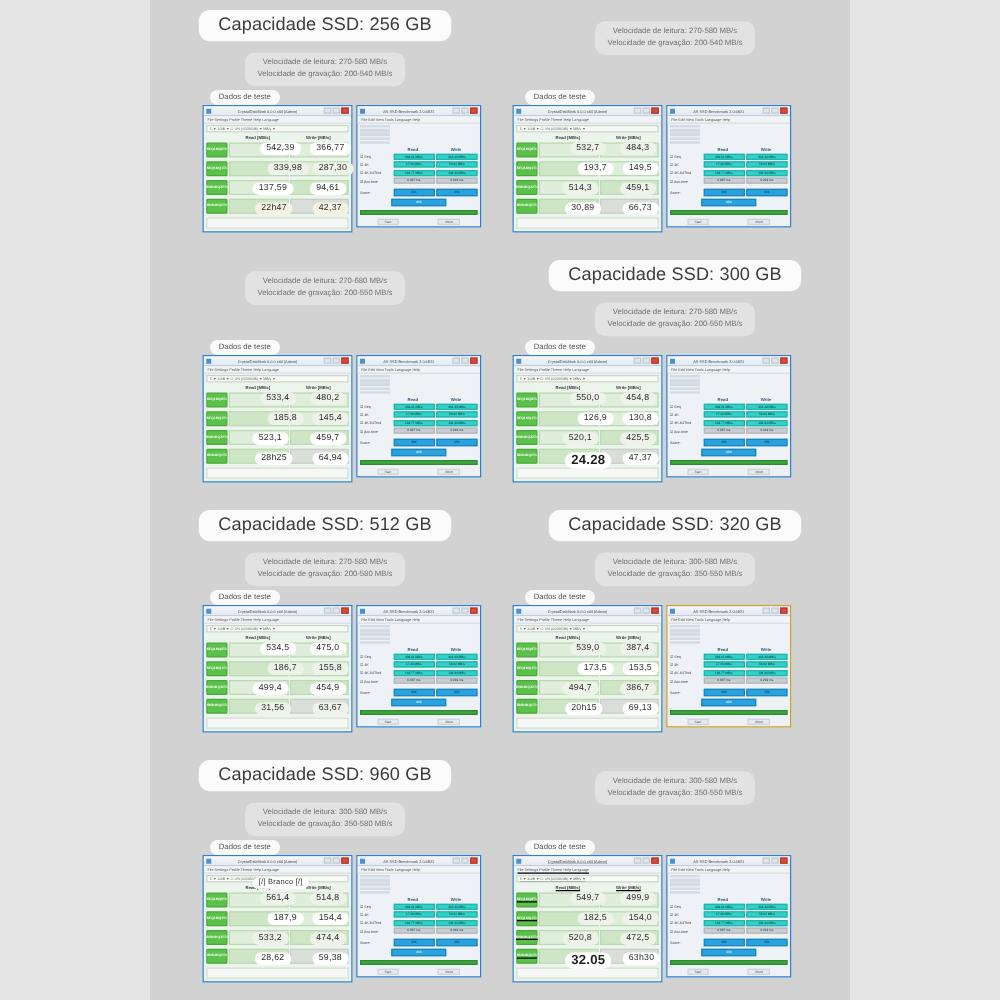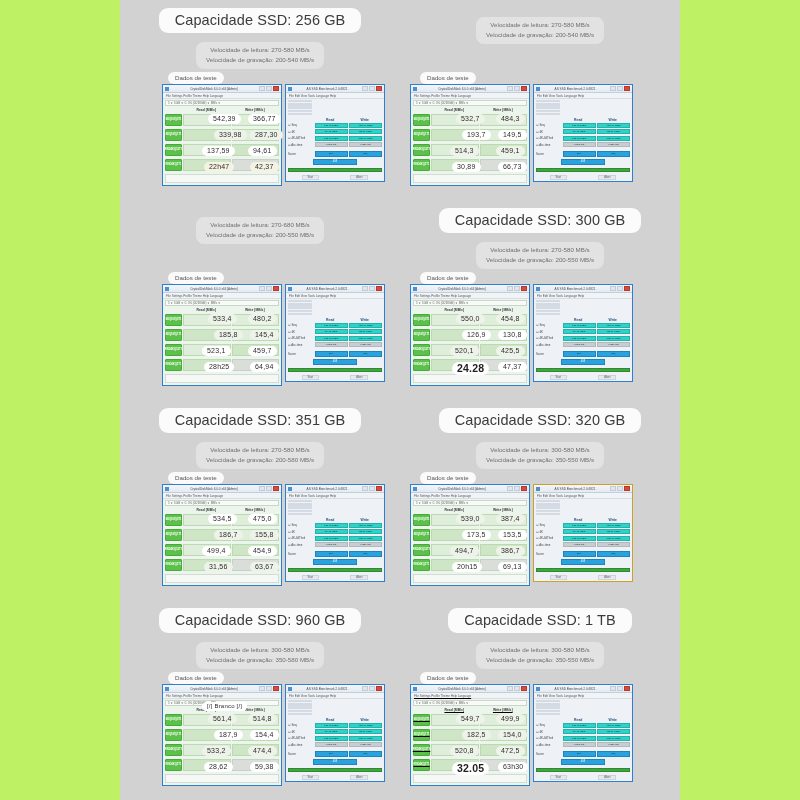--- a/index.html
+++ b/index.html
@@ -5,21 +5,21 @@
   * { box-sizing: border-box; margin: 0; padding: 0; }
   html, body {
     width: 800px; height: 800px;
     background: #ffffff;
     font-family: "Liberation Sans", sans-serif;
     overflow: hidden;
   }
   #page {
     position: relative;
     width: 800px; height: 800px;
-    background: #bef264;
+    background: #e5e5e5;
     padding-left: 26px;
   }
   
   .strip {
     position: absolute;
     left: 120px; top: 0;
     width: 560px; height: 800px;
     background: #d2d2d2;
   }
   .grid {
@@ -765,21 +765,21 @@
             <div class="assd-total">408</div>
             <div class="assd-prog"></div>
             <div class="assd-foot">
               <span>Start</span>
               <span>Abort</span>
             </div>
           </div>
         </div>
       </div>
       <div class="panel">
-        <div class="title-pill">Capacidade SSD: 351 GB</div>
+        <div class="title-pill">Capacidade SSD: 512 GB</div>
         <div class="speed-pill">
           <div>Velocidade de leitura: 270-580 MB/s</div>
           <div>Velocidade de gravação: 200-580 MB/s</div>
         </div>
         <div class="dados-pill" style="left: 48px; top: 72px;">Dados de teste</div>
         <div class="shots" style="left: 42px; top: 84px;">
           <div style="position: relative;">
             <div class="cdm">
               <div class="win-title">
                 <span class="win-ico"></span>
@@ -1162,21 +1162,20 @@
             <div class="assd-total">408</div>
             <div class="assd-prog"></div>
             <div class="assd-foot">
               <span>Start</span>
               <span>Abort</span>
             </div>
           </div>
         </div>
       </div>
       <div class="panel">
-        <div class="title-pill">Capacidade SSD: 1 TB</div>
         <div class="speed-pill">
           <div>Velocidade de leitura: 300-580 MB/s</div>
           <div>Velocidade de gravação: 350-550 MB/s</div>
         </div>
         <div class="dados-pill" style="left: 20px; top: 72px;">Dados de teste</div>
         <div class="shots" style="left: 10px; top: 84px;">
           <div style="position: relative; text-decoration: underline;">
             <div class="cdm">
               <div class="win-title">
                 <span class="win-ico"></span>

